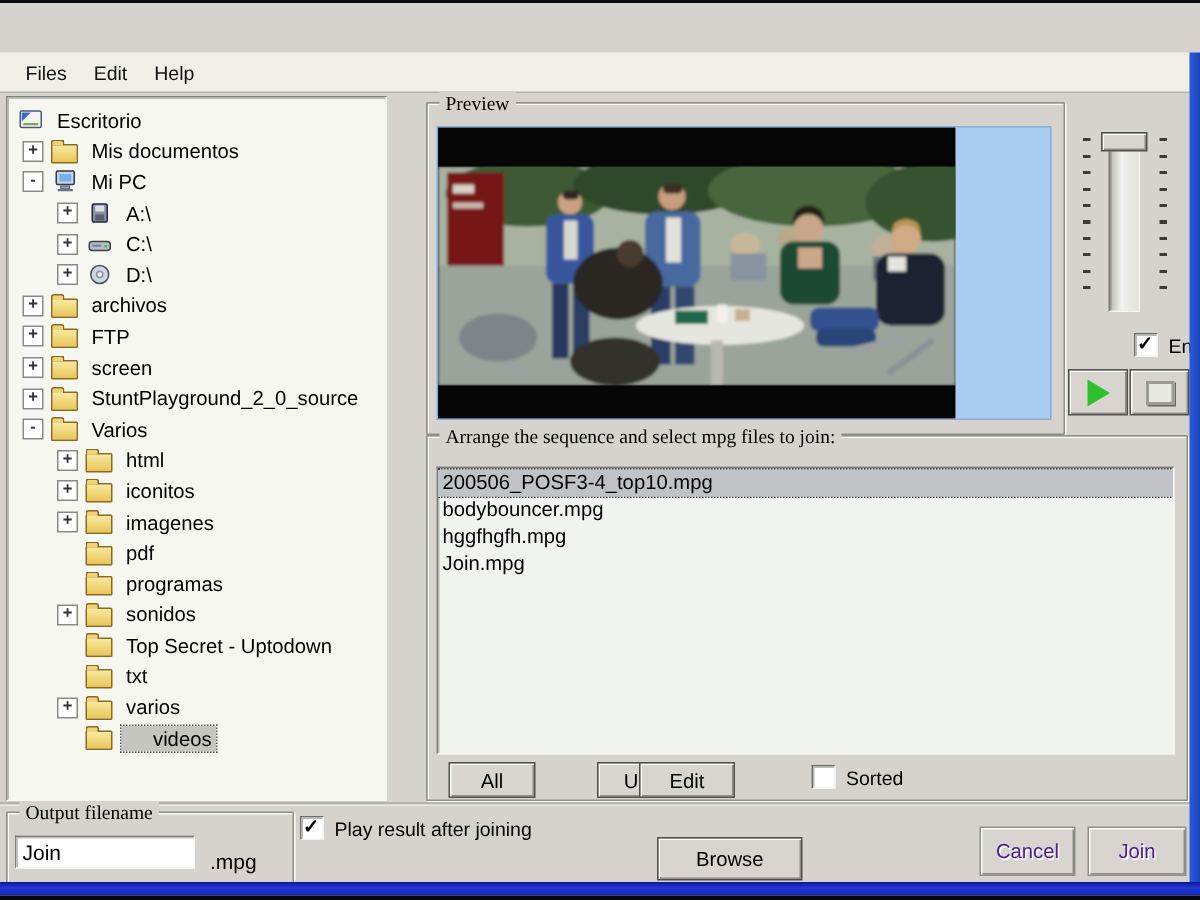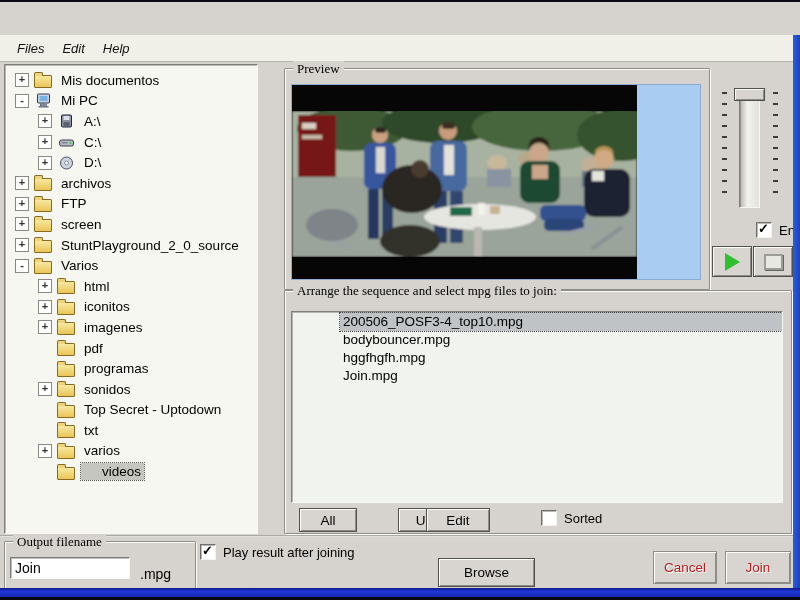--- a/index.html
+++ b/index.html
@@ -23,34 +23,34 @@
   .glyph-min{position:absolute;left:5px;bottom:5px;width:10px;height:3px;background:#fff;}
   .glyph-max{position:absolute;left:6px;top:6px;width:10px;height:8px;border:2px solid #fff;border-top-width:3px;}
   .glyph-x{position:absolute;left:0;top:0;width:100%;height:100%;color:#fff;font-size:17px;font-weight:bold;
     display:flex;align-items:center;justify-content:center;line-height:1;}
   .rightedge{position:absolute;right:0;top:35px;width:7px;height:554px;background:linear-gradient(90deg,#2a5ce0,#1c42b8);}
   .bottomedge{position:absolute;left:0;top:588px;width:800px;height:9px;background:linear-gradient(180deg,#0b1a8a,#2136d6 40%,#1228b0);}
   .bottomblack{position:absolute;left:0;top:597px;width:800px;height:3px;background:#06060f;}
 
   
   .menubar{position:absolute;left:0;top:35px;width:793px;height:27px;background:#f0efe8;
-    border-bottom:1px solid #b4b4ac;display:flex;align-items:center;padding-left:8px;box-sizing:border-box;font-style:italic;}
+    border-bottom:1px solid #b4b4ac;display:flex;align-items:center;padding-left:8px;box-sizing:border-box;}
   .menuitem{padding:3px 9px;color:#111;}
 
   
   .sunken{border:1px solid;border-color:#7e7e7a #f6f6f2 #f6f6f2 #7e7e7a;
     box-shadow:inset 1px 1px 0 rgba(70,70,70,.35);}
   .group{position:absolute;border:1px solid #8e8e88;border-radius:1px;
     box-shadow:1px 1px 0 #fcfcf8,inset 1px 1px 0 #fcfcf8;}
   .grouplabel{position:absolute;top:-8px;left:8px;background:#d6d3ce;padding:0 4px;font-size:13px;font-family:Liberation Serif, serif;}
   .btn{background:#d8d5d0;border:1px solid #50504c;
     box-shadow:inset 1px 1px 0 #fcfcf8,inset -1px -1px 0 #8c8c88;
     font-family:"Liberation Sans",sans-serif;font-size:13.5px;color:#000;
     display:flex;align-items:center;justify-content:center;}
-  .btn.disabled{color:#b91c1c;text-shadow:1px 1px 0 #fff;border-color:#8e8e88;}
+  .btn.disabled{color:#4c1d95;text-shadow:1px 1px 0 #fff;border-color:#8e8e88;}
   .cb{width:14px;height:14px;background:#fff;border:1px solid;border-color:#6e6e6a #f2f2ee #f2f2ee #6e6e6a;
     box-shadow:inset 1px 1px 0 rgba(80,80,80,.4);position:relative;flex:none;}
   .cb.checked::after{content:"\2713";position:absolute;left:1px;top:-2px;font-size:13px;font-weight:bold;color:#000;}
   .cbrow{position:absolute;display:flex;align-items:center;gap:7px;}
 
   
   #tree{position:absolute;left:4px;top:64px;width:254px;height:470px;background:#f7f7f1;
     padding:5px 0 0 4px;box-sizing:border-box;overflow:hidden;}
   .trow{height:20.6px;display:flex;align-items:center;white-space:nowrap;}
   .lv0{padding-left:2px;}.lv1{padding-left:6px;}.lv2{padding-left:29px;}
@@ -79,21 +79,21 @@
     background:linear-gradient(90deg,#b8b8b2,#f2f2ee 40%,#e2e2da);}
   .thumb{position:absolute;left:12px;top:2px;width:29px;height:11px;background:#d8d5d0;
     border:1px solid #50504c;box-shadow:inset 1px 1px 0 #fcfcf8,inset -1px -1px 0 #8c8c88;}
   .tbtn{position:absolute;width:38px;height:29px;}
   .play-tri{width:0;height:0;border-left:15px solid #2fc02f;border-top:9px solid transparent;border-bottom:9px solid transparent;}
   .stop-sq{width:15px;height:12px;border:2px solid #9c9c96;background:#e8e8e2;box-shadow:1px 1px 0 #666;}
 
   
   #filelist{position:absolute;left:291px;top:311px;width:492px;height:192px;background:#f1f4ee;
     box-sizing:border-box;padding:1px 0;overflow:hidden;}
-  .litem{height:18px;line-height:18px;padding:0 3px;font-size:13.5px;white-space:nowrap;margin-left:48px;}
+  .litem{height:18px;line-height:18px;padding:0 3px;font-size:13.5px;white-space:nowrap;}
   .litem.sel{background:#bfc3c6;outline:1px dotted #444;}
 
   .ridge{position:absolute;left:0;top:535px;width:793px;height:2px;
     background:linear-gradient(180deg,#8e8e88,#fcfcf8);}
 
   
   #out-input{position:absolute;left:10px;top:557px;width:120px;height:22px;background:#fff;
     font-family:"Liberation Sans",sans-serif;font-size:14px;padding:1px 4px;box-sizing:border-box;}
   .ext{position:absolute;left:140px;top:566px;font-size:14px;}
 </style>
@@ -104,20 +104,30 @@
   <div class="topline"></div>
 
 
   <div class="menubar">
     <div class="menuitem">Files</div>
     <div class="menuitem">Edit</div>
     <div class="menuitem">Help</div>
   </div>
 
   <div id="tree" class="sunken">
+    <div class="trow lv0">
+      <span class="tico">
+          <svg width="17" height="16" viewBox="0 0 16 16">
+            <rect x="1" y="2" width="14" height="11" rx="1" fill="#f4f4ee" stroke="#4a5a7a"></rect>
+            <polygon points="2,3 8,3 2,9" fill="#3a6ad0"></polygon>
+            <rect x="3" y="10" width="10" height="1.5" fill="#8aa050"></rect>
+          </svg>
+        </span>
+      <span class="tlabel">Escritorio</span>
+    </div>
     <div class="trow lv1">
       <span class="exp">+</span>
       <span class="fold"></span>
       <span class="tlabel">Mis documentos</span>
     </div>
     <div class="trow lv1">
       <span class="exp">-</span>
       <span class="tico">
           <svg width="17" height="16" viewBox="0 0 16 16">
             <rect x="2" y="1" width="12" height="9" rx="1" fill="#c8d4e2" stroke="#2a3a52"></rect>

